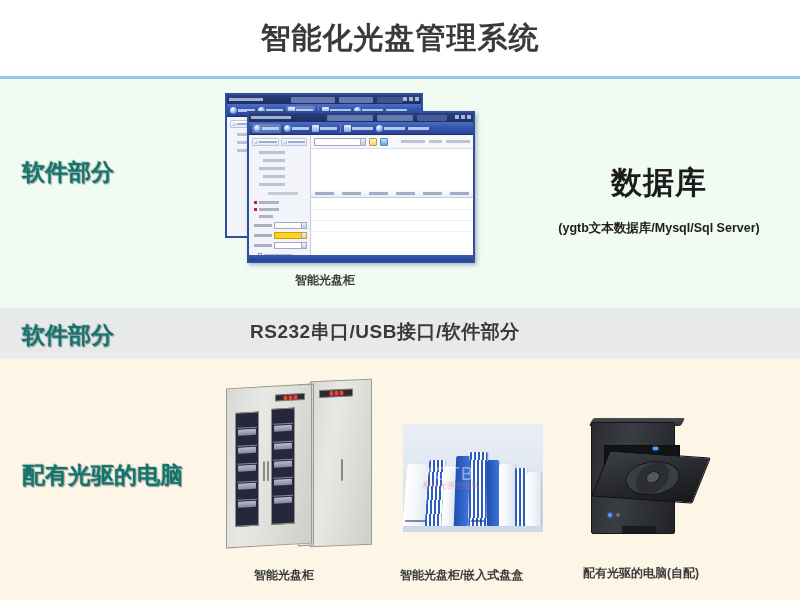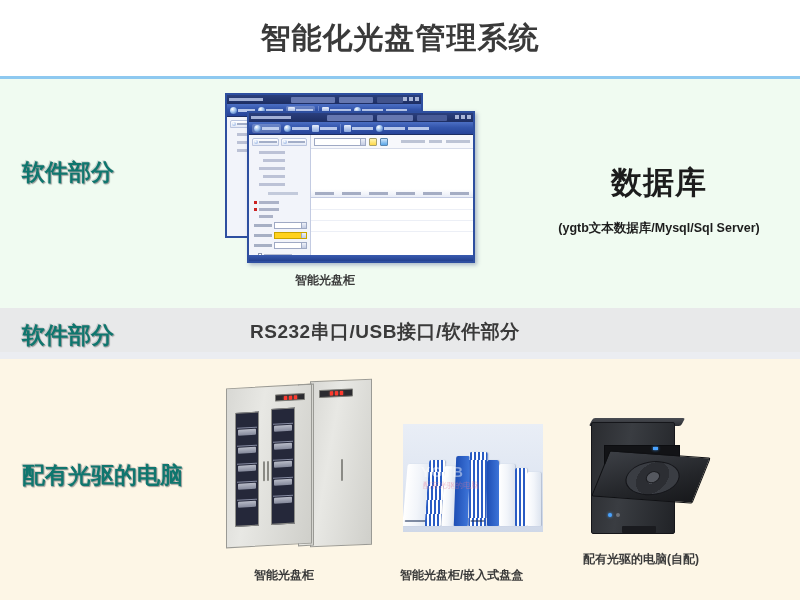--- a/index.html
+++ b/index.html
@@ -224,21 +224,21 @@
     background: linear-gradient(90deg,#ffffff 0%,#f2f5fa 50%,#dde4ef 100%);
     box-shadow: 1px 0 1px rgba(60,80,120,.25);
   }
   .cart.blue {
     background: repeating-linear-gradient(90deg,
       #2a5cc4 0px, #2a5cc4 2px, #ffffff 2px, #ffffff 4px);
   }
   .cart.solidblue { background: linear-gradient(90deg,#1f4fb5,#3d74d8); }
   .cart .slot { position: absolute; left: 2px; right: 2px; bottom: 4px; height: 2px;
                 background: rgba(30,50,90,.55); border-radius: 1px; }
-  .wmark { position: absolute; left: 18px; top: 40px; font-size: 14px; font-weight: bold;
+  .wmark { position: absolute; left: 18px; top: 40px; font-size: 18px; font-weight: normal;
            color: rgba(255,255,255,.45); letter-spacing: 1px; }
   .wmark2 { position: absolute; left: 20px; top: 56px; font-size: 8px;
             color: rgba(230,120,150,.45); }
 
   
   .computer { left: 583px; top: 416px; width: 130px; height: 120px; }
   .pc-case {
     position: absolute; left: 8px; top: 6px; width: 84px; height: 112px;
     background: linear-gradient(100deg,#2a2c30 0%,#3a3d42 40%,#212327 100%);
     border: 1px solid #15161a; border-radius: 2px;
@@ -269,21 +269,21 @@
   .pc-leds { position: absolute; left: 16px; bottom: 16px; display: flex; gap: 4px; }
   .pc-leds i { width: 4px; height: 4px; border-radius: 50%; background: #6f737a; }
   .pc-leds i.on { background: #4aa3ff; box-shadow: 0 0 3px #4aa3ff; }
   .pc-blue { position:absolute; right:16px; top:24px; width:5px; height:3px;
     background:#4aa3ff; box-shadow:0 0 3px #4aa3ff; }
   .pc-foot { position:absolute; left:30px; bottom:0; width:34px; height:7px;
     background:#1a1b1f; border-radius:1px; }
 
   .cap-cabinet  { left: 254px; top: 567px; text-align: right; }
   .cap-cart     { left: 400px; top: 567px; }
-  .cap-computer { left: 583px; top: 551px; }
+  .cap-computer { left: 583px; top: 565px; }
 </style>
 </head>
 <body>
 
 <div class="page">
 
   <div class="header">
     <div class="header-inner">
       <span class="title-main">智能化光盘管理系统</span>
     </div>

